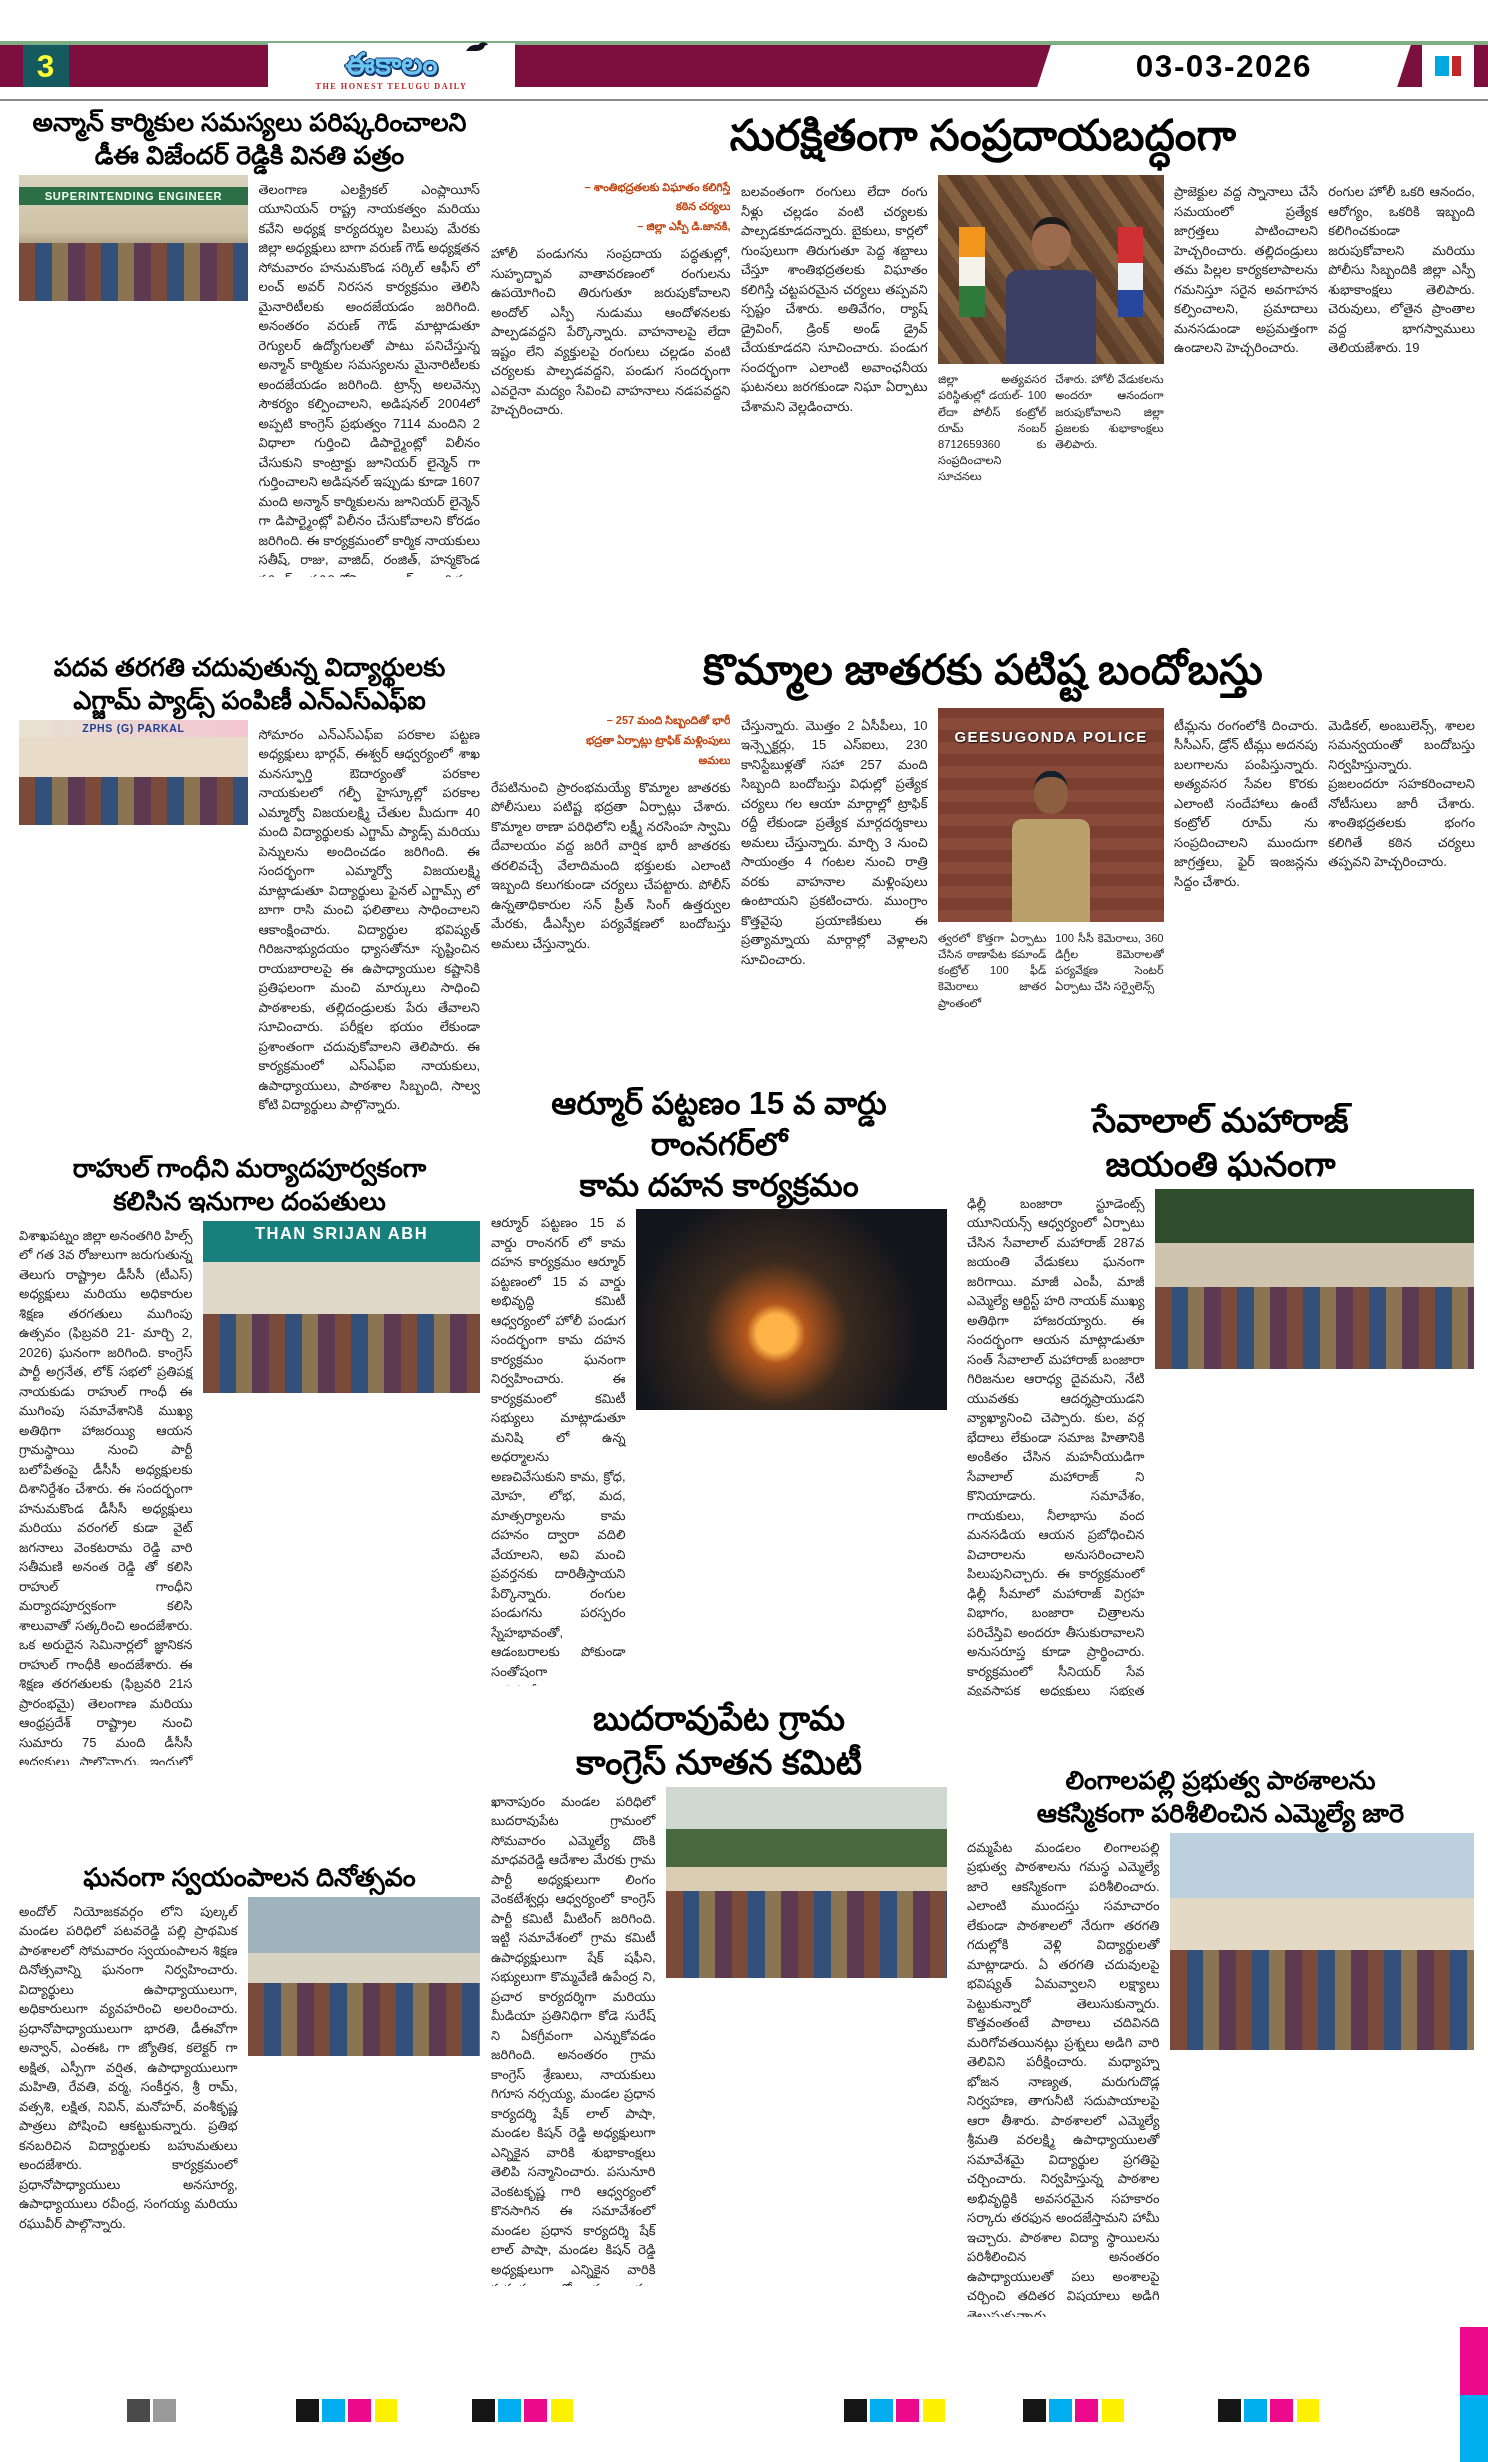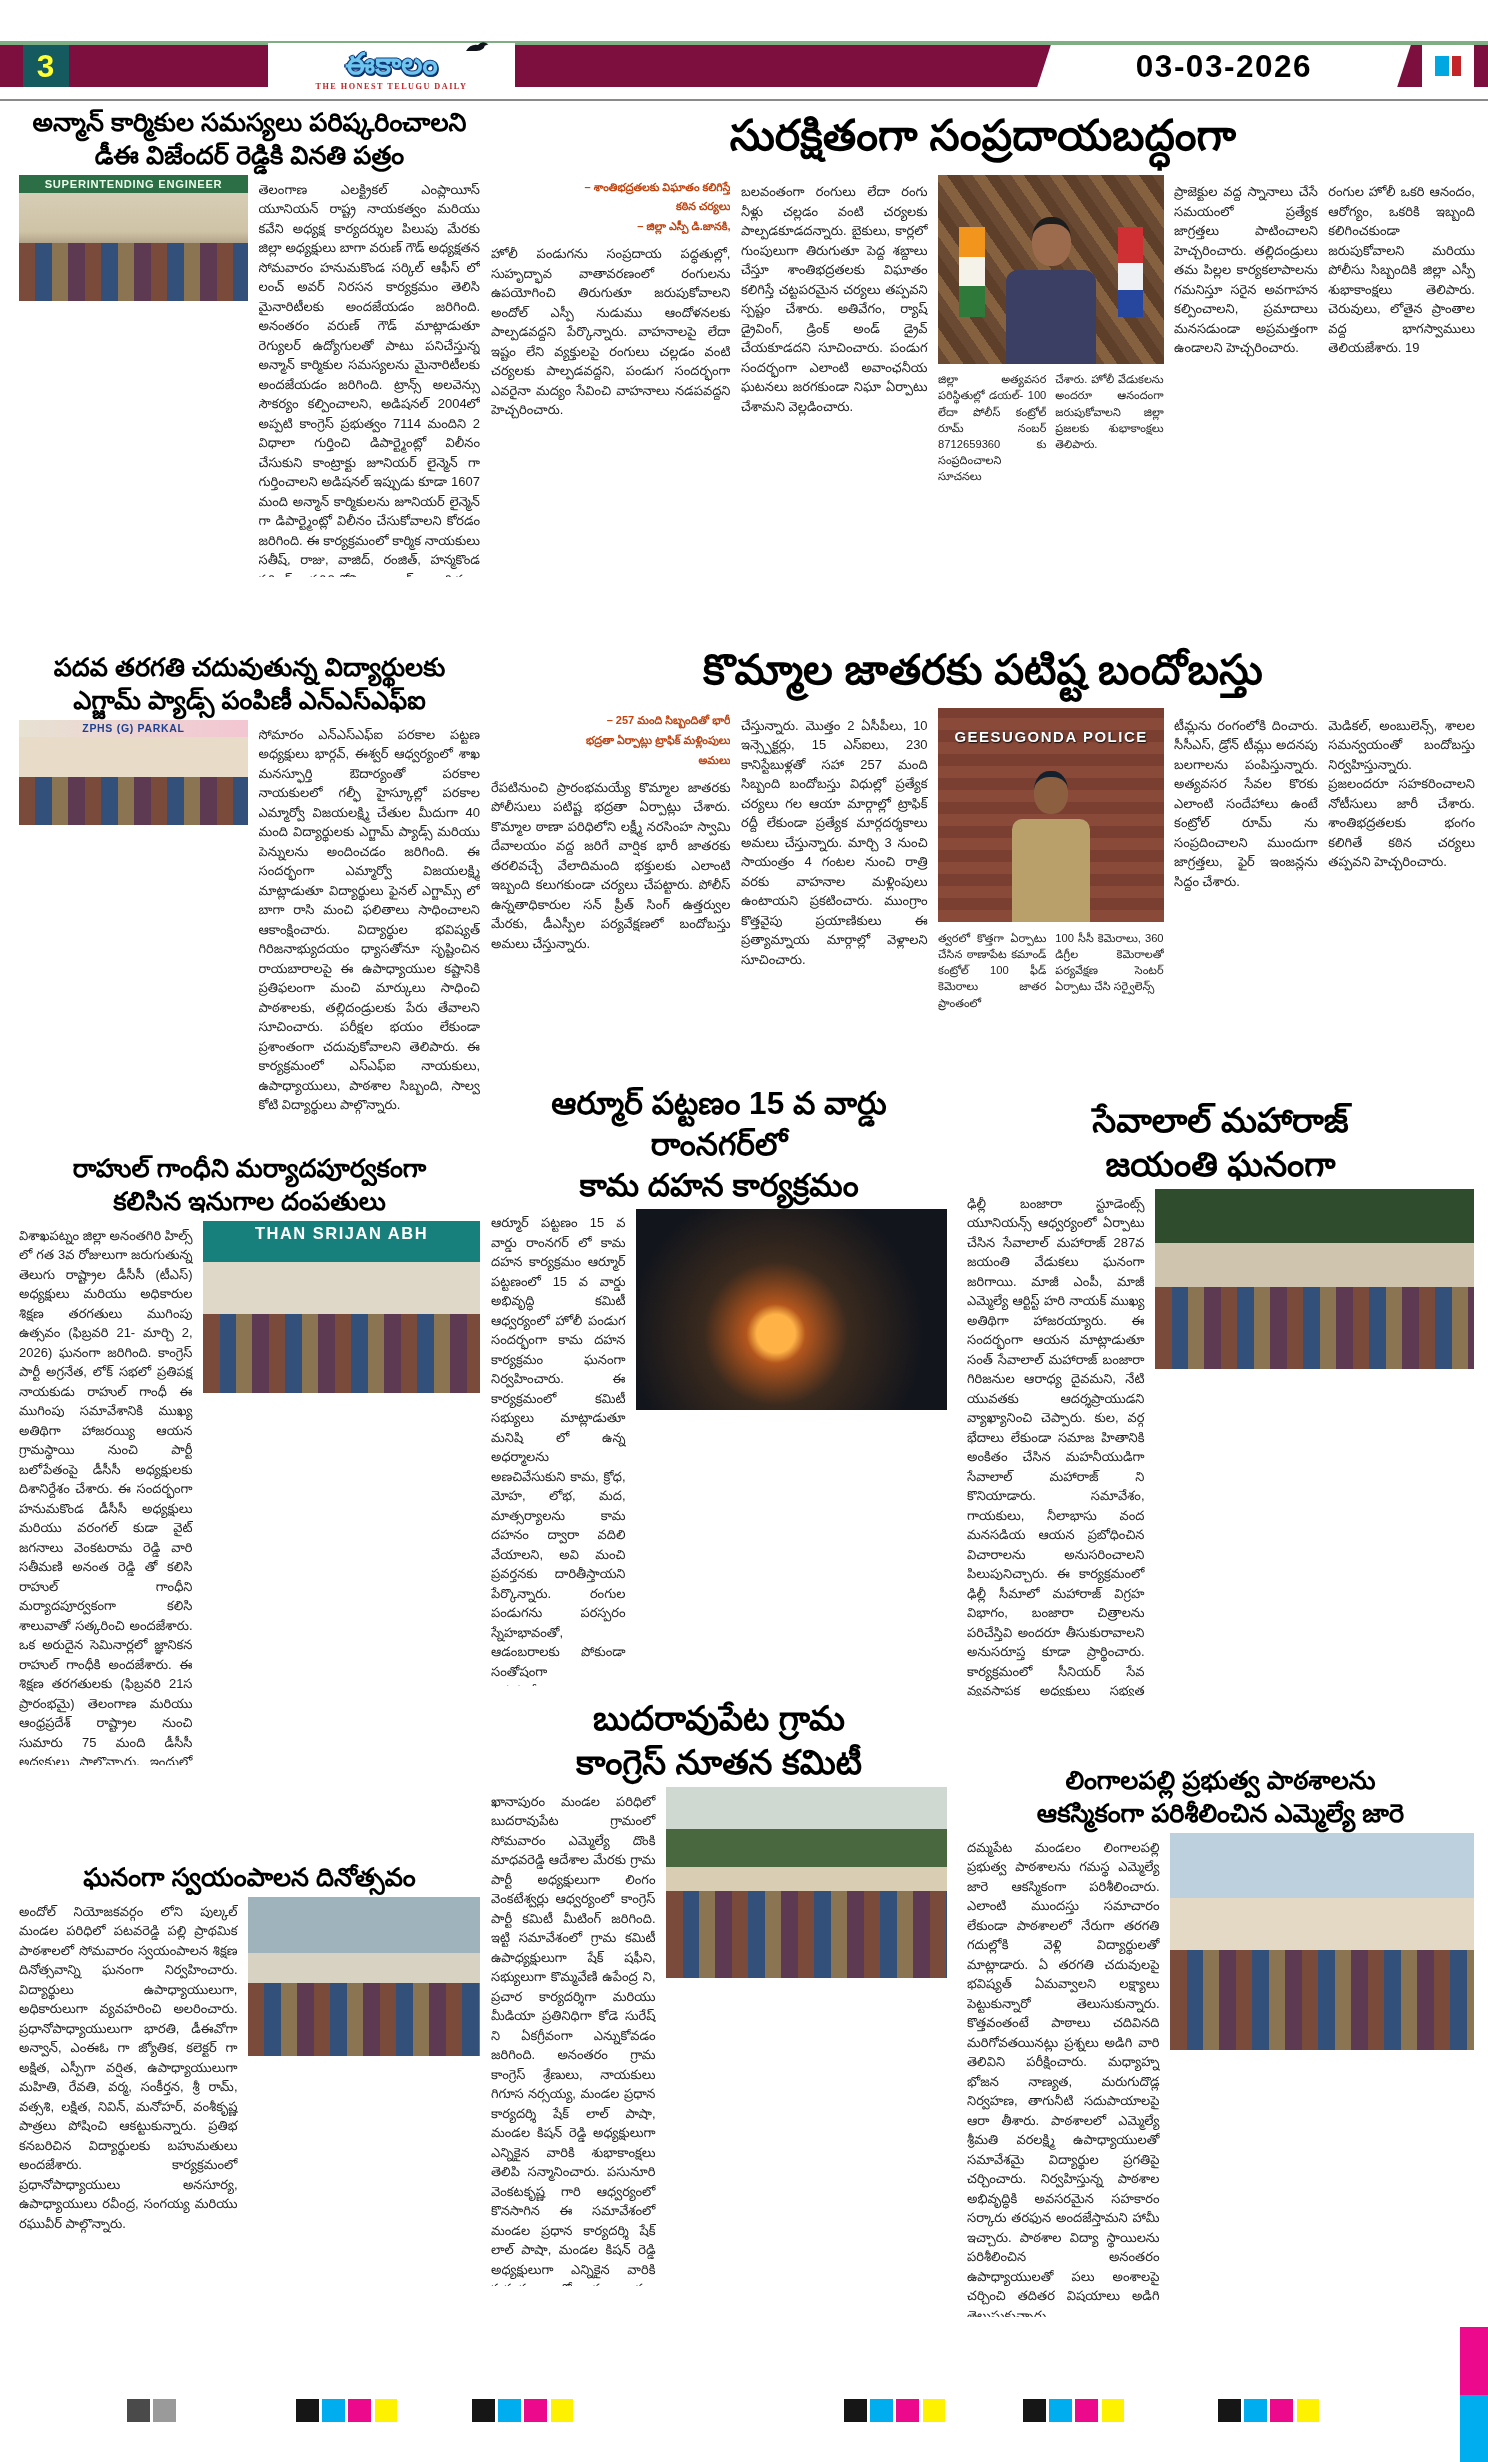--- a/index.html
+++ b/index.html
@@ -35,21 +35,21 @@
   .body-text{font-size:13px;line-height:1.5;text-align:justify;color:#1b1b1b;margin:7.5px 0 0 0;overflow:hidden;}
   .small-text{font-size:11.2px;line-height:1.45;}
   .subhead{color:#c2410c;font-weight:bold;font-size:11px;text-align:right;line-height:1.8;margin:3px 0 6px 0;}
   .cols{display:flex;gap:10.5px;margin-top:10.5px;}
   .col{overflow:hidden;}
   .two-col{column-count:2;column-gap:9px;}
   .fl{float:left;margin:3px 10.5px 4.5px 0;}
   .fr{float:right;margin:3px 0 4.5px 10.5px;}
   
   .photo{position:relative;overflow:hidden;background:#b7a78f;}
-  .photo-sign{position:absolute;left:0;top:0;width:100%;text-align:center;color:#eaffea;font-weight:bold;
+  .photo-sign{position:absolute;left:0;top:12px;width:100%;text-align:center;color:#eaffea;font-weight:bold;
               font-size:11.2px;letter-spacing:0.7px;padding:3px 0;background:#2c6e46;}
   .photo-label{position:absolute;left:0;top:19.5px;width:100%;text-align:center;color:#ffffff;font-weight:bold;
                font-size:15px;letter-spacing:1.5px;text-shadow:0.7px 0.7px 1.5px #000;}
   .p-union{background:linear-gradient(180deg,#d9d2bd 0%,#cfc3a6 45%,#7d6a52 70%,#4a3b2c 100%);}
   .p-officer{background:repeating-linear-gradient(55deg,#6b4a33 0 10.5px,#86613f 10.5px 21px,#5d3f2a 21px 31.5px);}
   .flag-india{position:absolute;left:21px;top:52px;width:25.5px;height:90px;
               background:linear-gradient(180deg,#f2951d 0 33%,#f5f2ea 33% 66%,#2f7a3a 66%);}
   .flag-police{position:absolute;right:21px;top:52px;width:25.5px;height:90px;
                background:linear-gradient(180deg,#cf3033 0 40%,#eef0f4 40% 70%,#27479e 70%);}
   .officer-fig{position:absolute;left:50%;top:42px;transform:translateX(-50%);width:90px;height:150px;}

